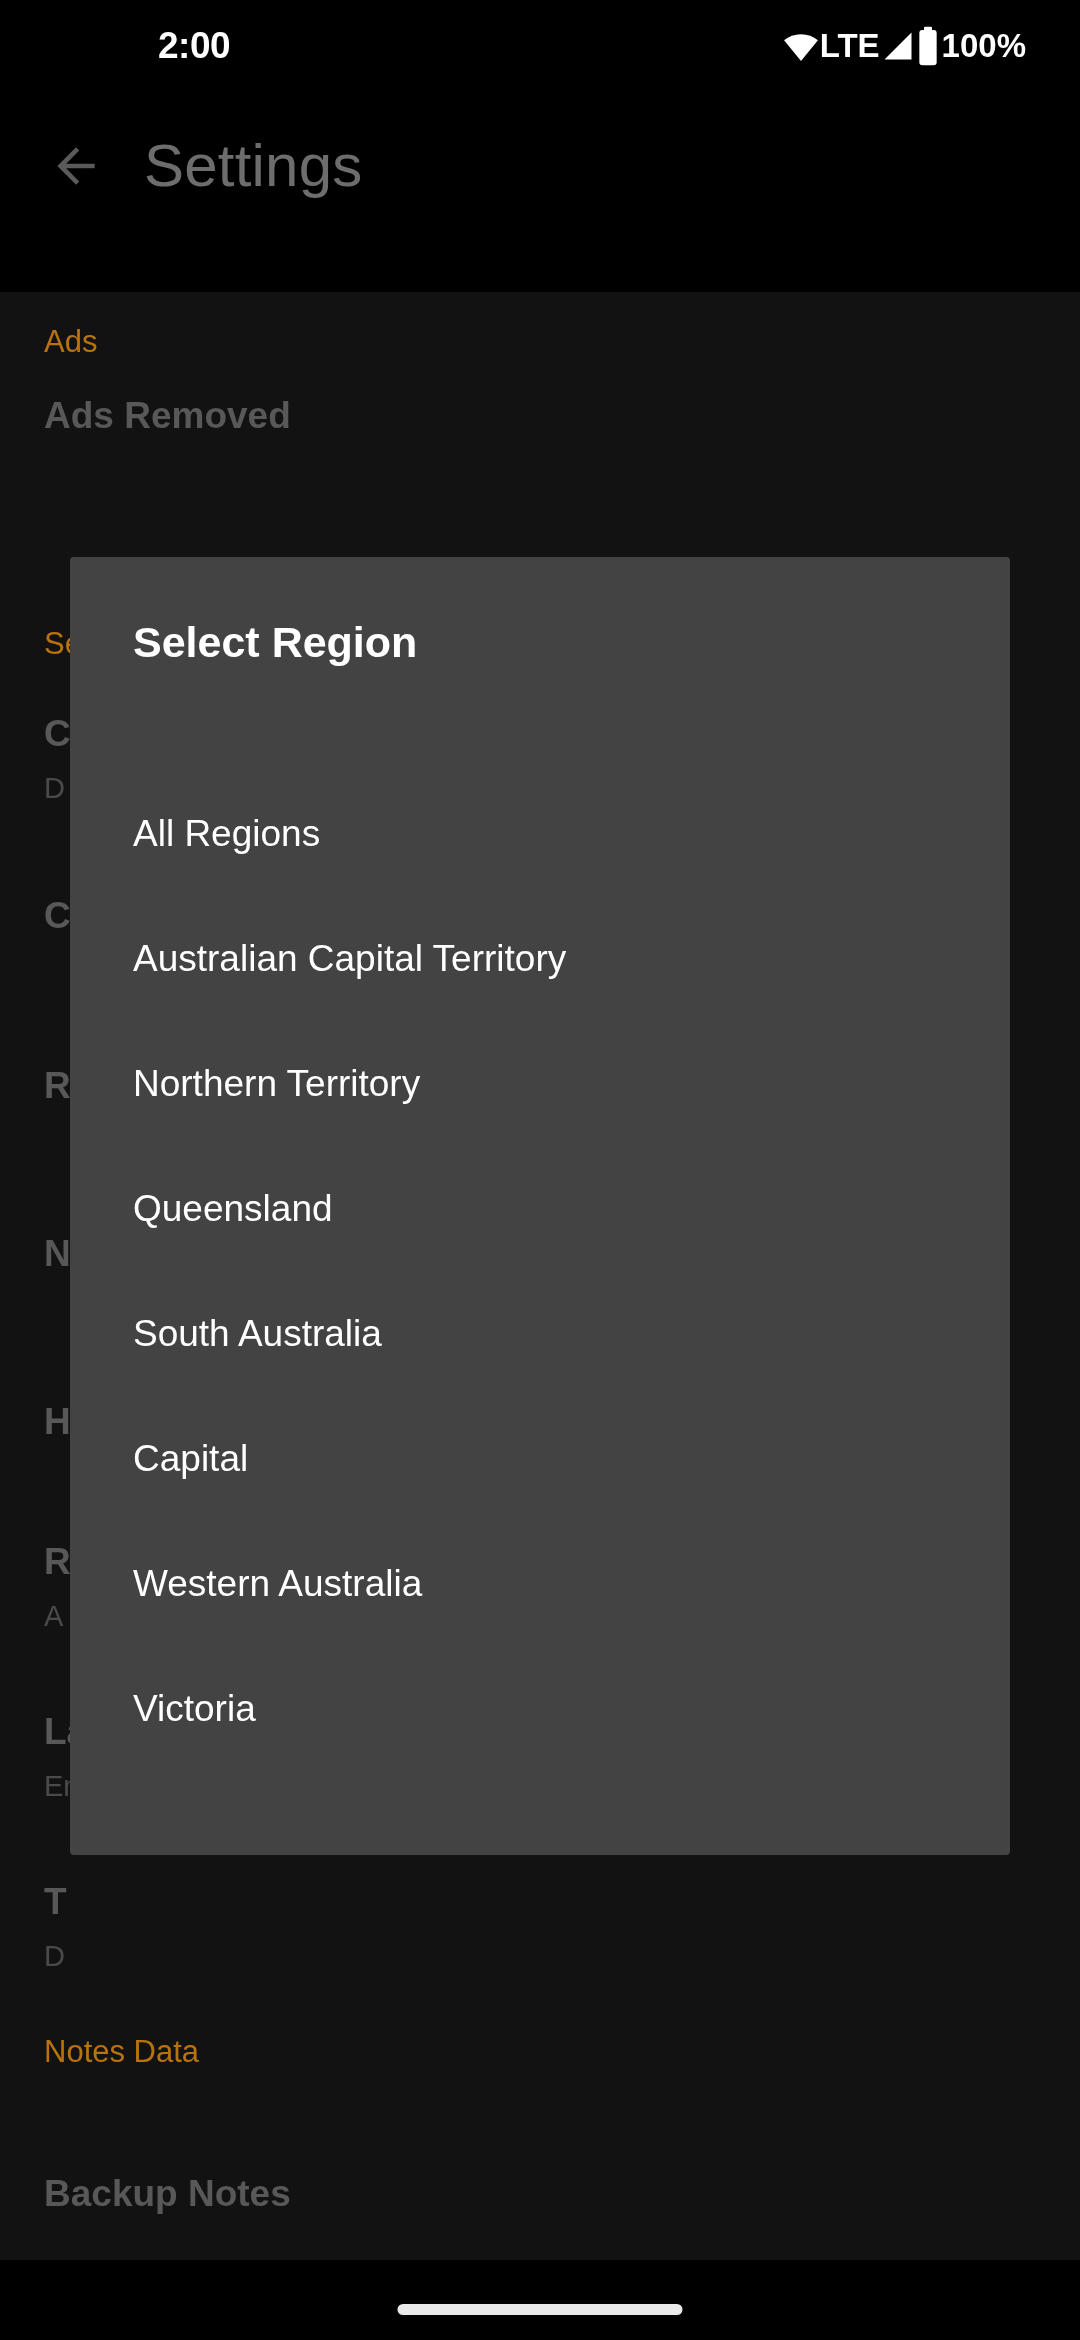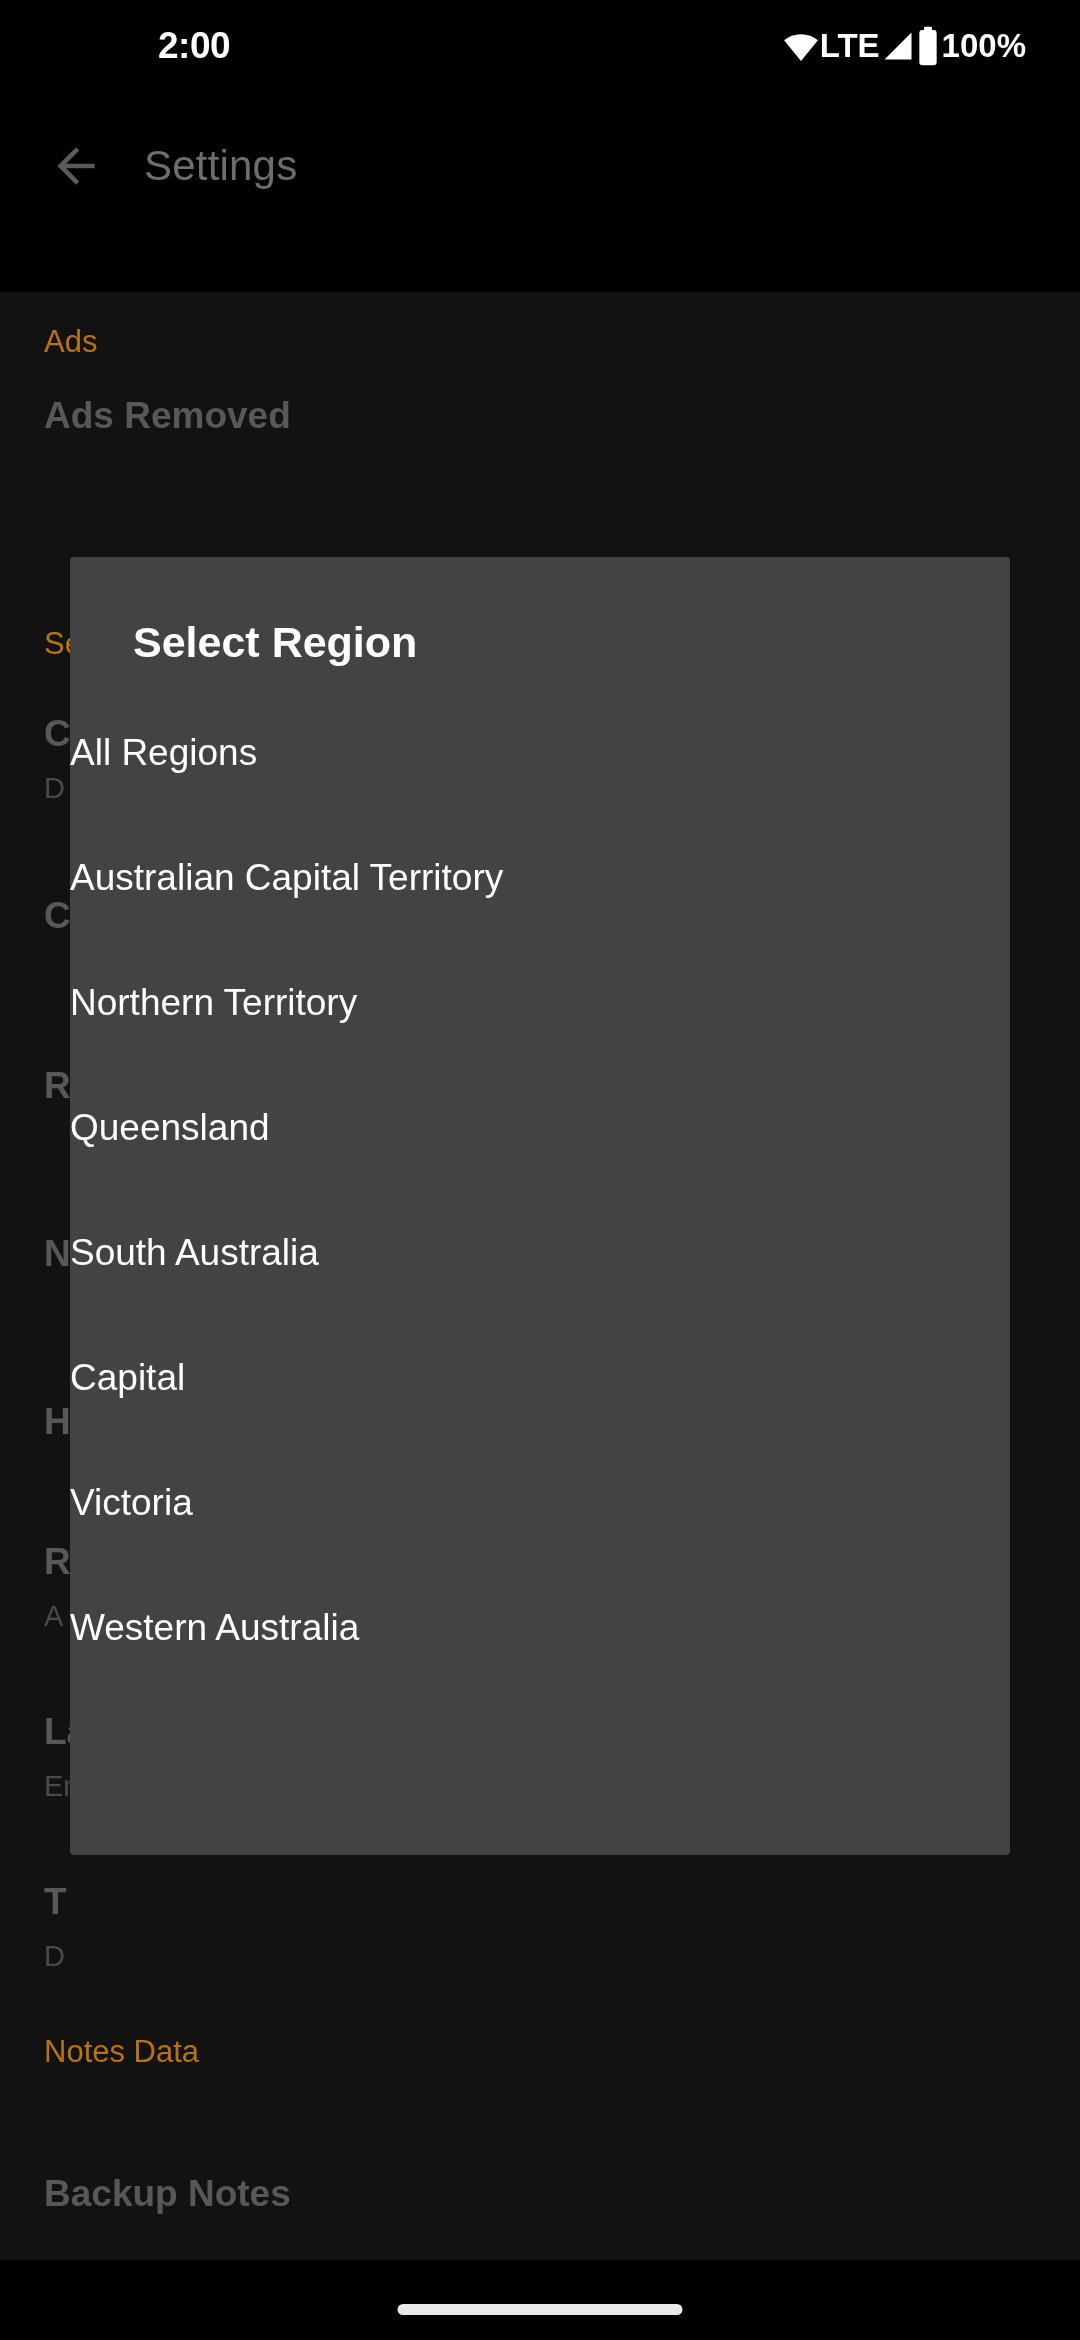--- a/index.html
+++ b/index.html
@@ -42,21 +42,21 @@
   
   #appbar {
     position:absolute; left:0; top:92px; width:1080px; height:200px;
     background:#000;
   }
   #back-arrow {
     position:absolute; left:48px; top:46px; width:56px; height:56px;
   }
   #appbar-title {
     position:absolute; left:144px; top:32px;
-    color:#6d6d6d; font-size:42px; font-weight:400; line-height:84px;
+    color:#6d6d6d; font-size:60px; font-weight:400; line-height:84px;
     letter-spacing:0.2px;
   }
 
   
   #page-body {
     position:absolute; left:0; top:292px; width:1080px; height:2048px;
     background:#121212;
   }
   .section-header {
     position:absolute; left:44px;
@@ -88,21 +88,22 @@
     color:#ffffff; font-size:43px; font-weight:700; line-height:54px;
     letter-spacing:0px;
     white-space:nowrap;
   }
   #dialog-list {
     position:absolute; left:0; top:174px; width:940px;
   }
   .dialog-item {
     position:relative;
     height:125px;
-    display:flex; align-items:flex-start;
+    display:flex; align-items:flex-end;
+    padding-left:63px;
   }
   .dialog-item-label {
     color:#ffffff; font-size:37px; font-weight:400; line-height:44px;
     white-space:nowrap;
   }
 
   
   #navbar {
     position:absolute; left:0; bottom:0; width:1080px; height:80px;
     background:#000;
@@ -179,24 +180,24 @@
         <div class="dialog-item">
           <span class="dialog-item-label">Queensland</span>
         </div>
         <div class="dialog-item">
           <span class="dialog-item-label">South Australia</span>
         </div>
         <div class="dialog-item">
           <span class="dialog-item-label">Capital</span>
         </div>
         <div class="dialog-item">
+          <span class="dialog-item-label">Western Australia</span>
+        </div>
+        <div class="dialog-item">
           <span class="dialog-item-label">Victoria</span>
-        </div>
-        <div class="dialog-item">
-          <span class="dialog-item-label">Western Australia</span>
         </div>
       </div>
   </div>
 
   <div id="navbar">
     <div id="gesture-pill"></div>
   </div>
 
 </div>
 

